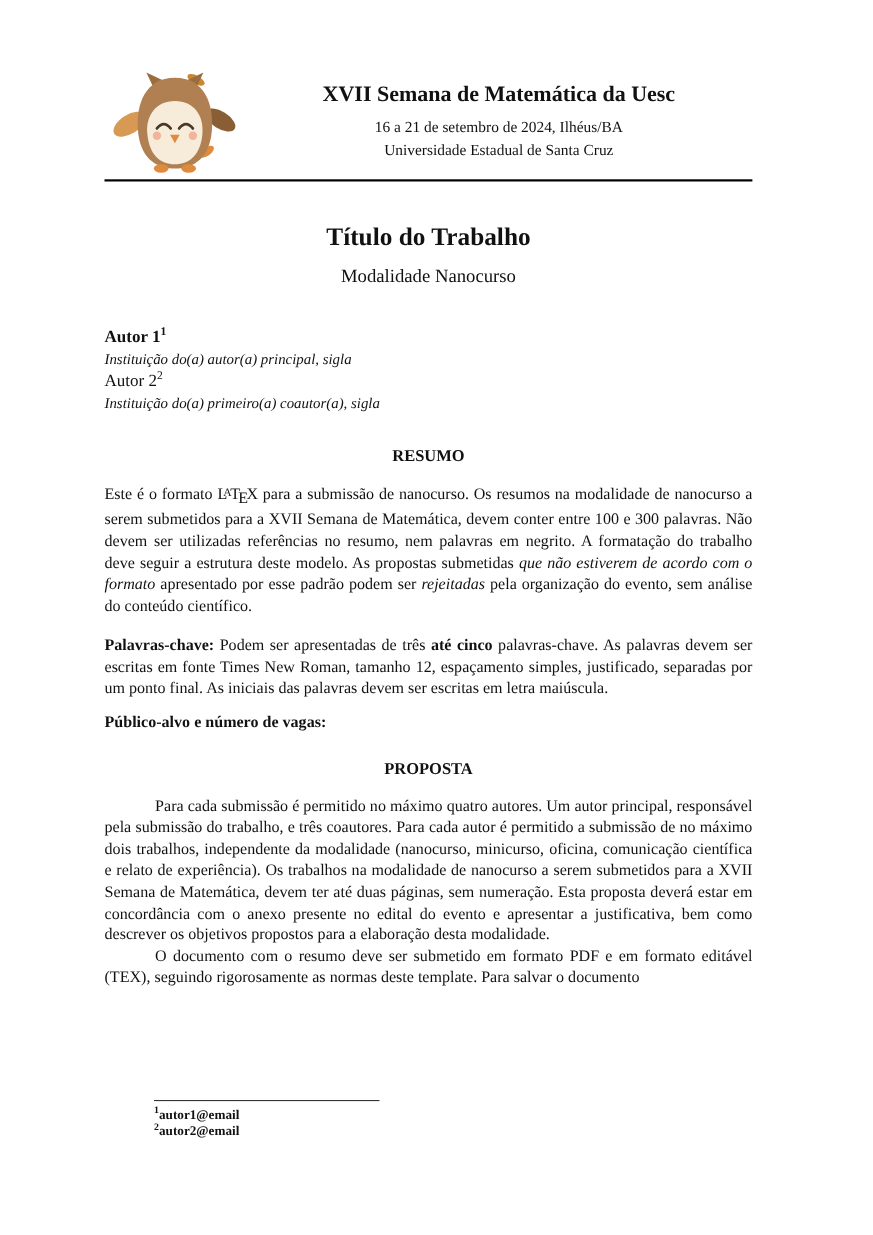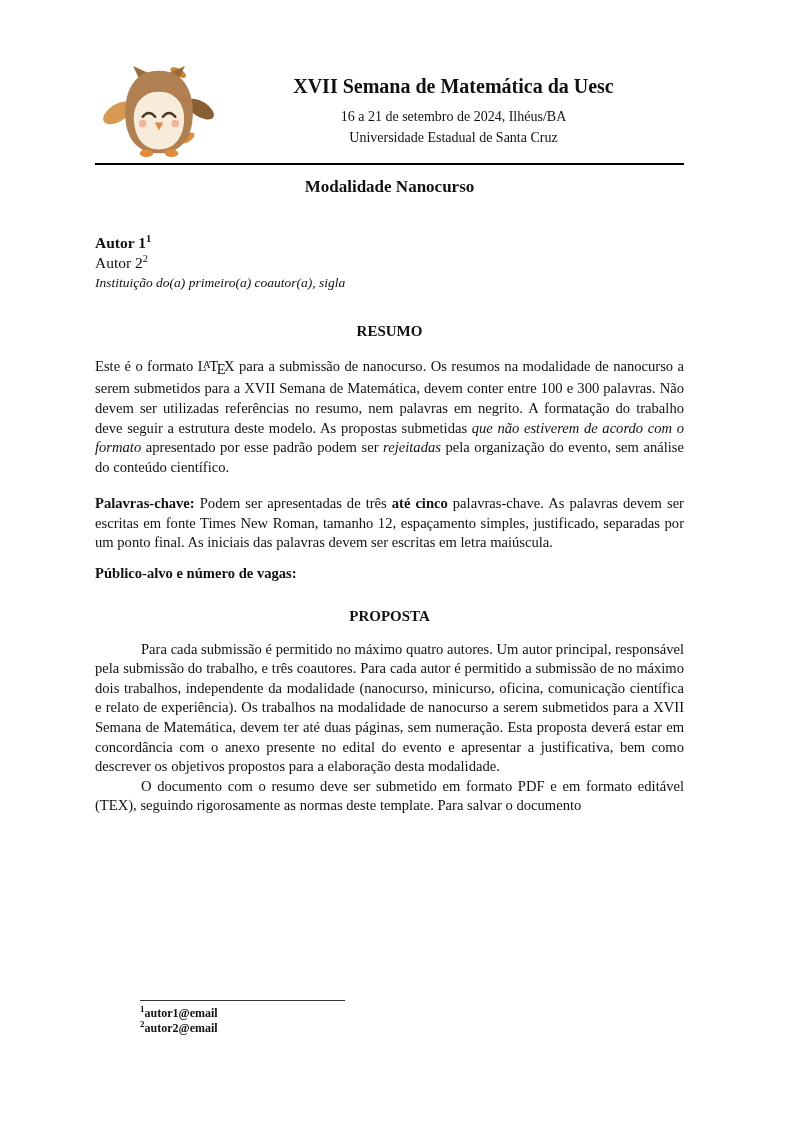--- a/index.html
+++ b/index.html
@@ -19,21 +19,21 @@
   
   .header { display: flex; align-items: center; height: 96px; }
   .logo-box { width: 128px; flex: 0 0 128px; display: flex; justify-content: center; }
   .header-text { flex: 1; text-align: center; }
   .event-title { font-size: 20px; font-weight: bold; margin-bottom: 8px; }
   .event-sub { font-size: 14px; line-height: 21px; text-align: center; }
   .header-rule { border: none; border-top: 2px solid #000; margin-top: 4px; }
 
   
   .doc-title { font-size: 23px; font-weight: bold; text-align: center; margin-top: 38px; }
-  .doc-subtitle { font-size: 17px; text-align: center; margin-top: 12px; font-weight: bold; }
+  .doc-subtitle { font-size: 17px; text-align: center; margin-top: 12px; }
 
   
   .authors { margin-top: 36px; }
   .author-name { font-size: 15.5px; line-height: 20px; }
   .author-name.first { font-weight: bold; }
   .author-affil { font-size: 13.5px; font-style: italic; line-height: 20px; }
   sup { font-size: 0.68em; vertical-align: super; line-height: 0; }
 
   
   .section-heading { font-size: 15px; font-weight: bold; text-align: center; margin-top: 30px; }
@@ -98,26 +98,28 @@
     </div>
     <div class="header-text">
       <div class="event-title">XVII Semana de Matemática da Uesc</div>
       <div class="event-sub">16 a 21 de setembro de 2024, Ilhéus/BA</div>
       <div class="event-sub">Universidade Estadual de Santa Cruz</div>
     </div>
   </header>
   <hr class="header-rule">
 
   <main>
+    <h1 class="doc-title">Título do Trabalho</h1>
     <div class="doc-subtitle">Modalidade Nanocurso</div>
 
     <div class="authors">
       <div class="author-name first">
         <span>Autor 1</span><sup>1</sup>
       </div>
+      <div class="author-affil">Instituição do(a) autor(a) principal, sigla</div>
       <div class="author-name">
         <span>Autor 2</span><sup>2</sup>
       </div>
       <div class="author-affil">Instituição do(a) primeiro(a) coautor(a), sigla</div>
     </div>
 
     <h2 class="section-heading resumo">RESUMO</h2>
     <p class="body-par par-resumo"><span>Este é o formato </span><span class="latex-logo">L<span class="lA">A</span>T<span class="lE">E</span>X</span><span> para a submissão de nanocurso. Os resumos na modalidade de nanocurso a serem submetidos para a XVII Semana de Matemática, devem conter entre 100 e 300 palavras. Não devem ser utilizadas referências no resumo, nem palavras em negrito. A formatação do trabalho deve seguir a estrutura deste modelo. As propostas submetidas </span><span class="it">que não estiverem de acordo com o formato</span><span> apresentado por esse padrão podem ser </span><span class="it">rejeitadas</span><span> pela organização do evento, sem análise do conteúdo científico.</span></p>
 
     <p class="body-par par-keywords"><span class="bd">Palavras-chave:</span><span> Podem ser apresentadas de três </span><span class="bd">até cinco</span><span> palavras-chave. As palavras devem ser escritas em fonte Times New Roman, tamanho 12, espaçamento simples, justificado, separadas por um ponto final. As iniciais das palavras devem ser escritas em letra maiúscula.</span></p>

